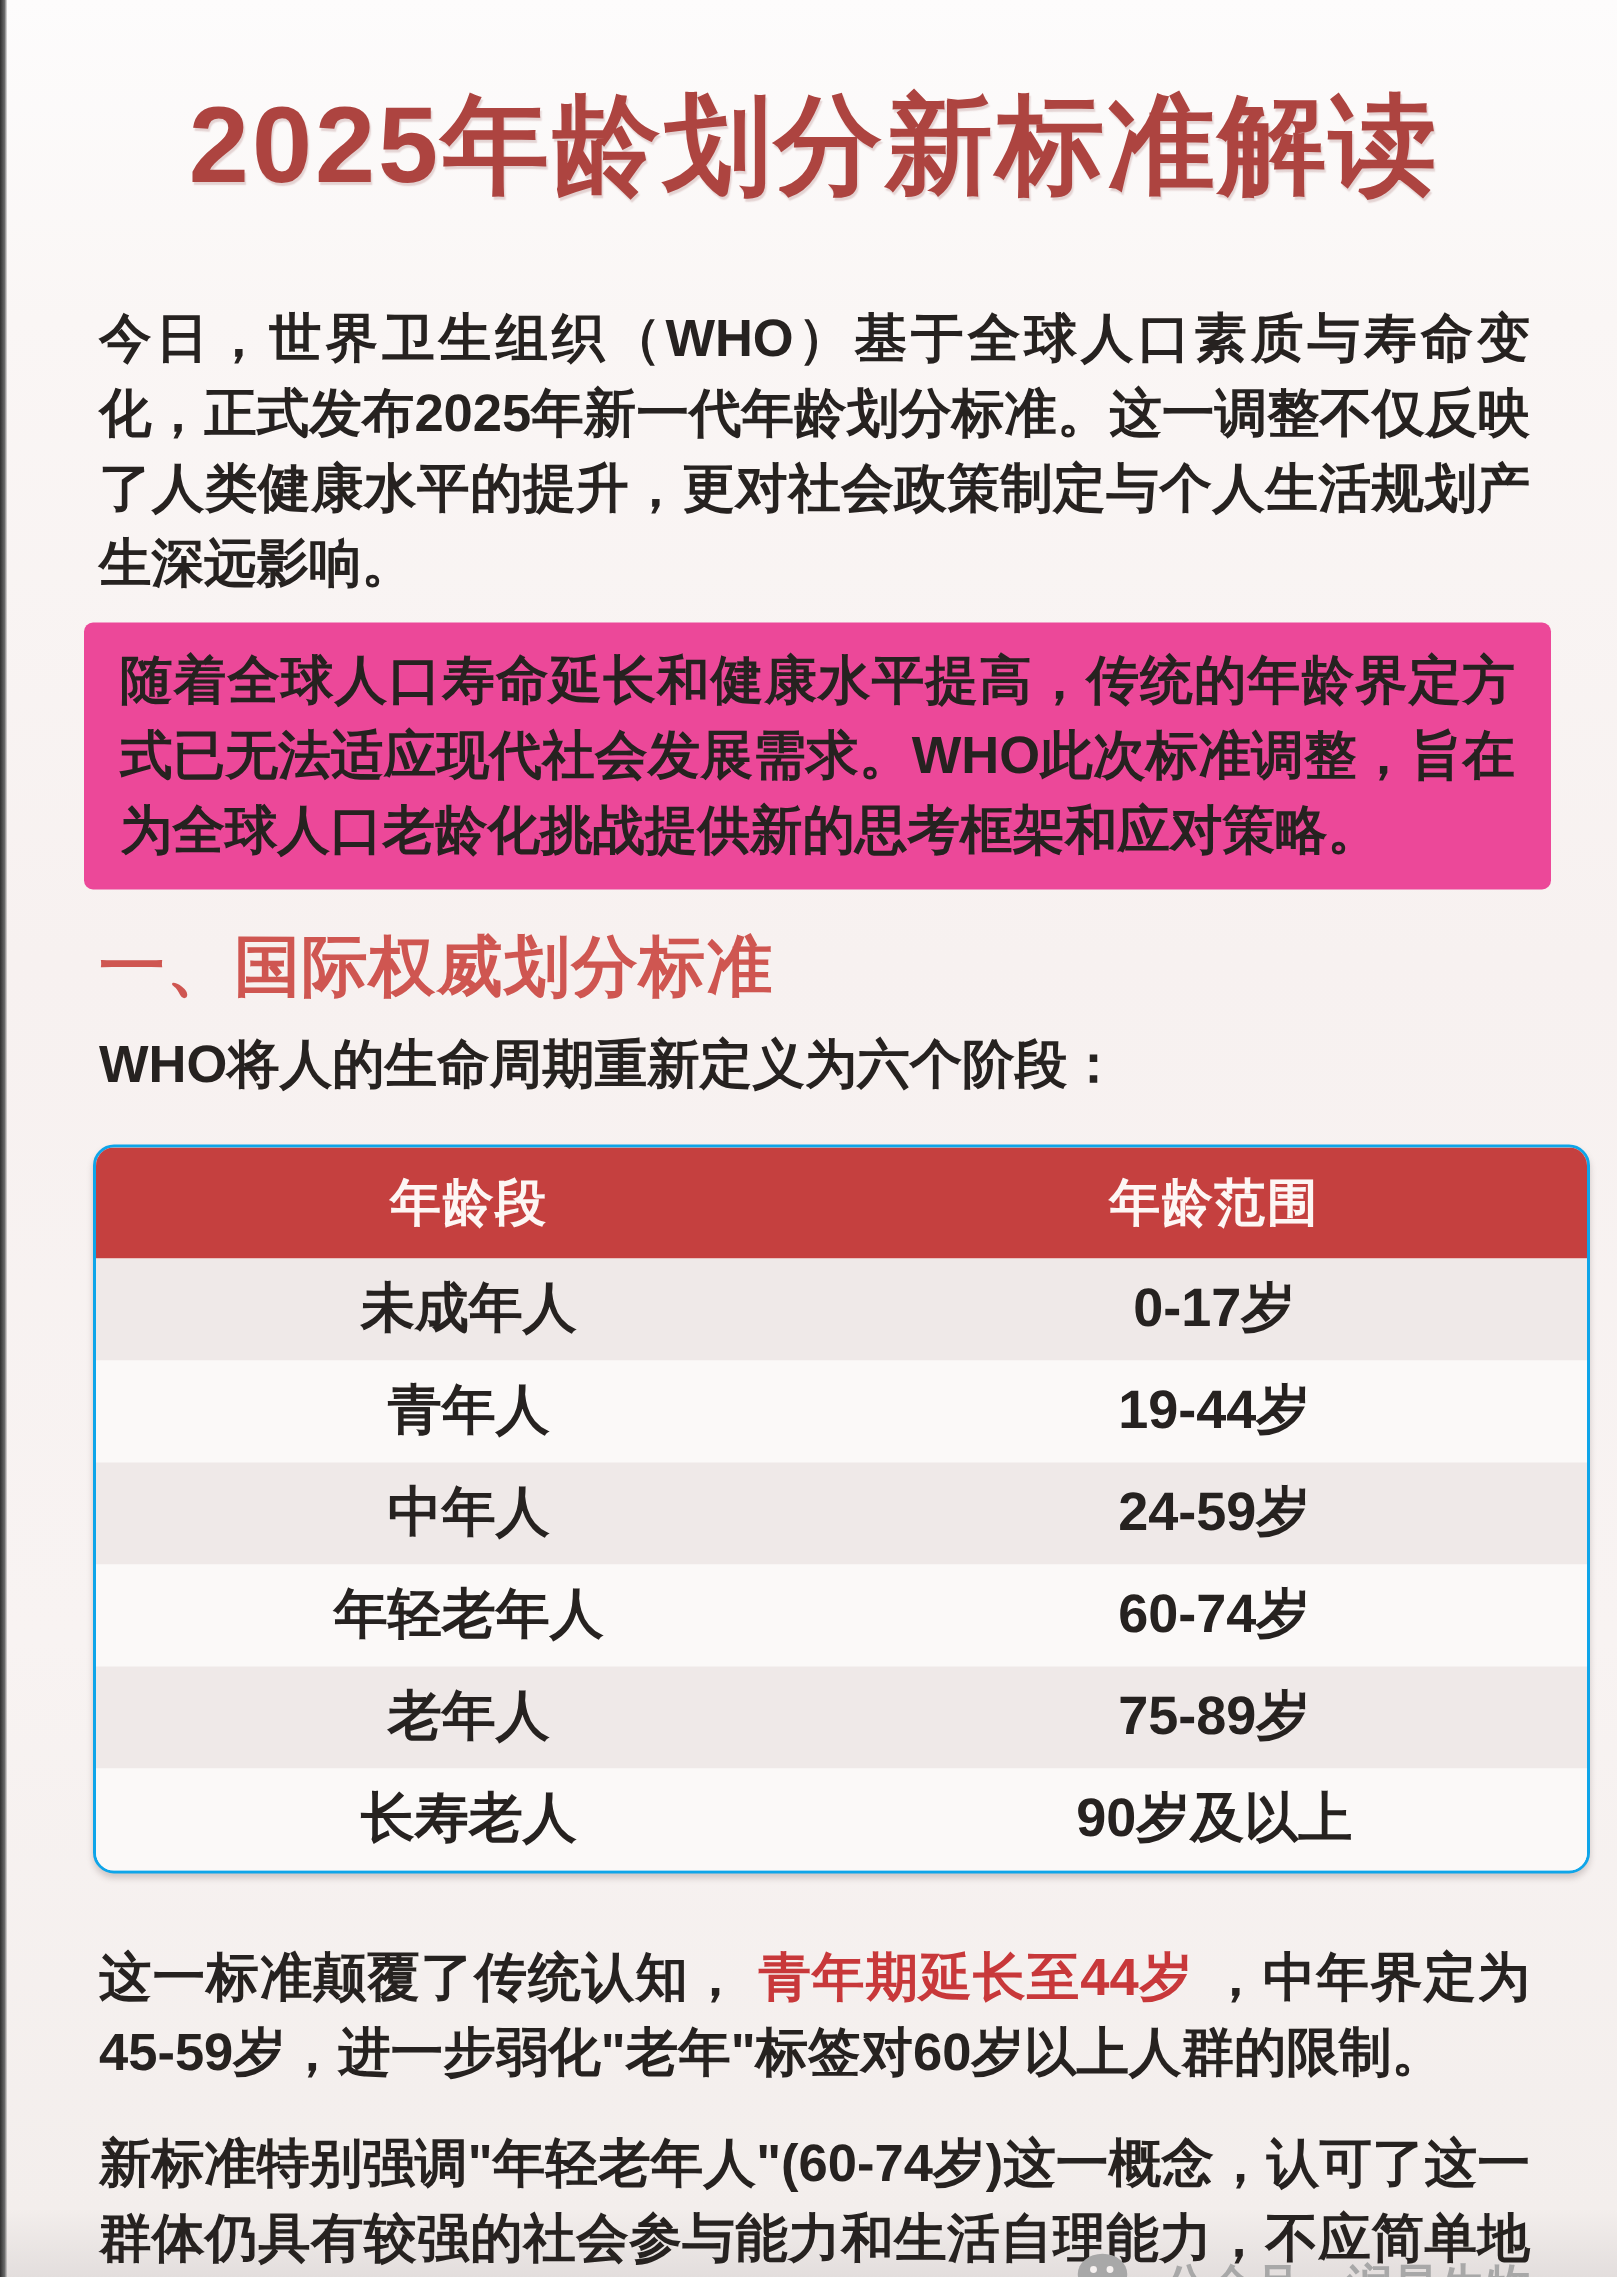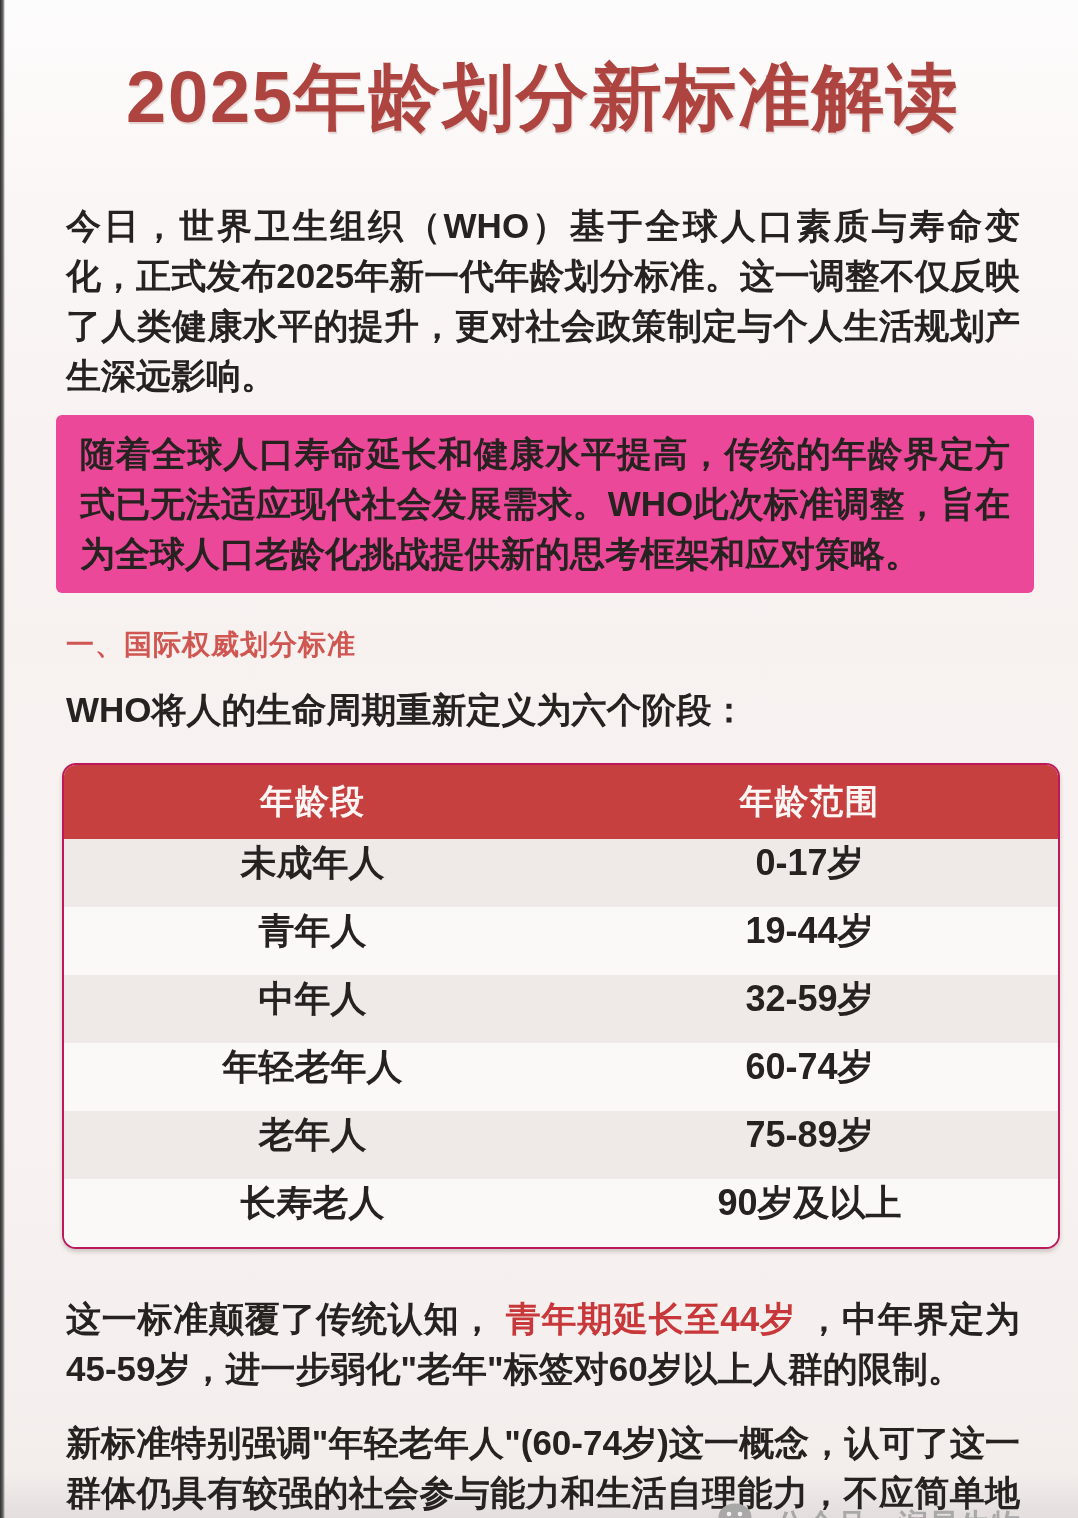--- a/index.html
+++ b/index.html
@@ -53,34 +53,34 @@
     margin-top: 62px;
   }
   .quote-box {
     margin: 14px -14px 0 -10px;
     padding: 14px 24px;
     background: #ec4899;
     border-radius: 6px;
   }
   .section-heading {
     margin: 28px 0 15px 0;
-    font-size: 28px;
+    font-size: 44px;
     line-height: 48px;
     font-weight: 800;
     color: #cf5651;
     letter-spacing: 1px;
   }
   .table-lead {
     margin-top: 16px;
   }
   .age-table {
     box-sizing: border-box;
     margin: 28px 0 0 -4px;
     width: 998px;
-    border: 2px solid #be185d;
+    border: 2px solid #0ea5e9;
     border-radius: 14px;
     overflow: hidden;
     background: #fbf9f8;
     box-shadow: 0 3px 4px rgba(90,70,70,0.25);
   }
   .age-table .thead {
     display: flex;
     background: #c5403f;
     height: 74px;
     align-items: center;
@@ -89,21 +89,21 @@
     flex: 1;
     text-align: center;
     color: #fdf6f4;
     font-size: 34px;
     font-weight: 800;
     letter-spacing: 1px;
   }
   .age-table .tr {
     display: flex;
     height: 68px;
-    align-items: flex-start;
+    align-items: center;
   }
   .age-table .tr:nth-child(odd) { background: #efe9e8; }
   .age-table .tr:nth-child(even) { background: #fbf9f8; }
   .age-table .td {
     flex: 1;
     text-align: center;
     font-size: 36px;
     font-weight: 600;
     color: #262220;
   }
@@ -163,21 +163,21 @@
       <div class="tr">
         <div class="td">未成年人</div>
         <div class="td">0-17岁</div>
       </div>
       <div class="tr">
         <div class="td">青年人</div>
         <div class="td">19-44岁</div>
       </div>
       <div class="tr">
         <div class="td">中年人</div>
-        <div class="td">32-59岁</div>
+        <div class="td">24-59岁</div>
       </div>
       <div class="tr">
         <div class="td">年轻老年人</div>
         <div class="td">60-74岁</div>
       </div>
       <div class="tr">
         <div class="td">老年人</div>
         <div class="td">75-89岁</div>
       </div>
       <div class="tr">

